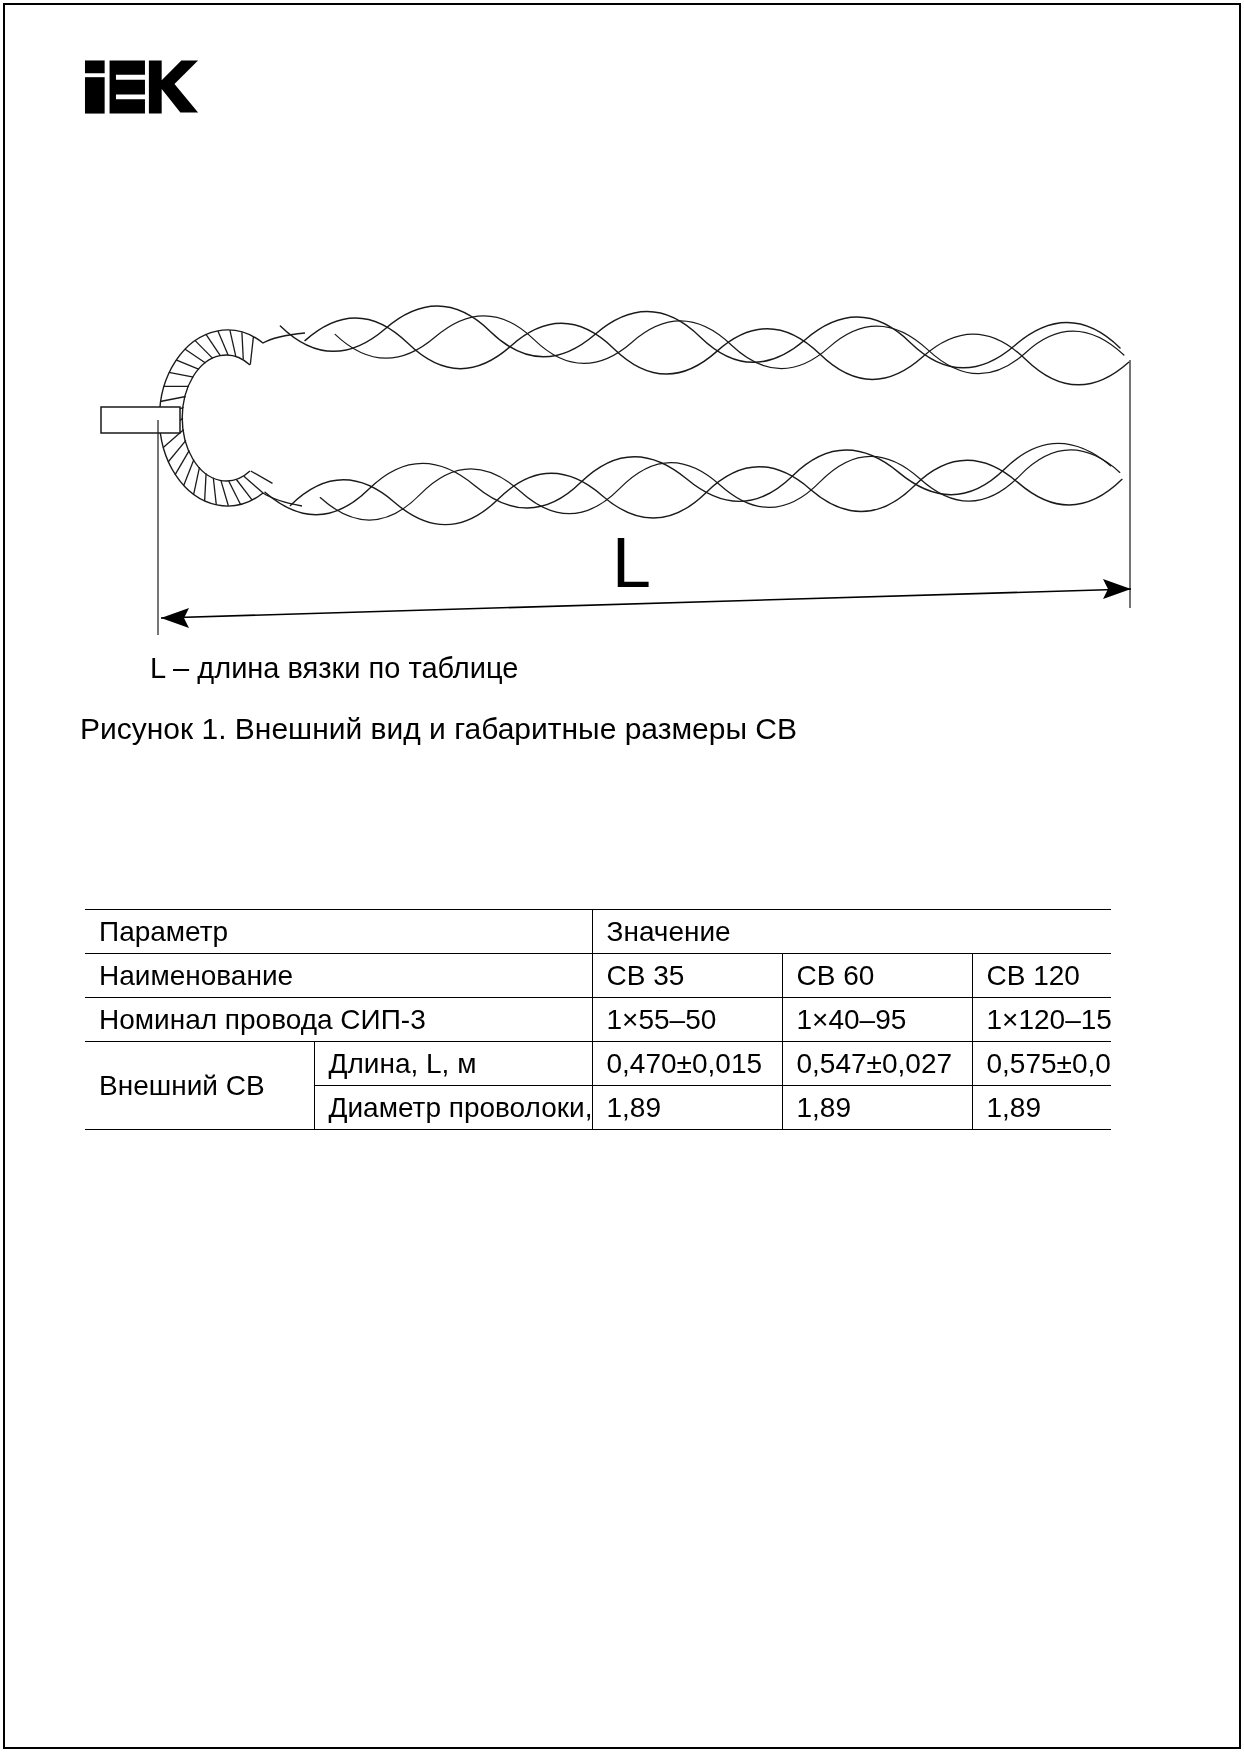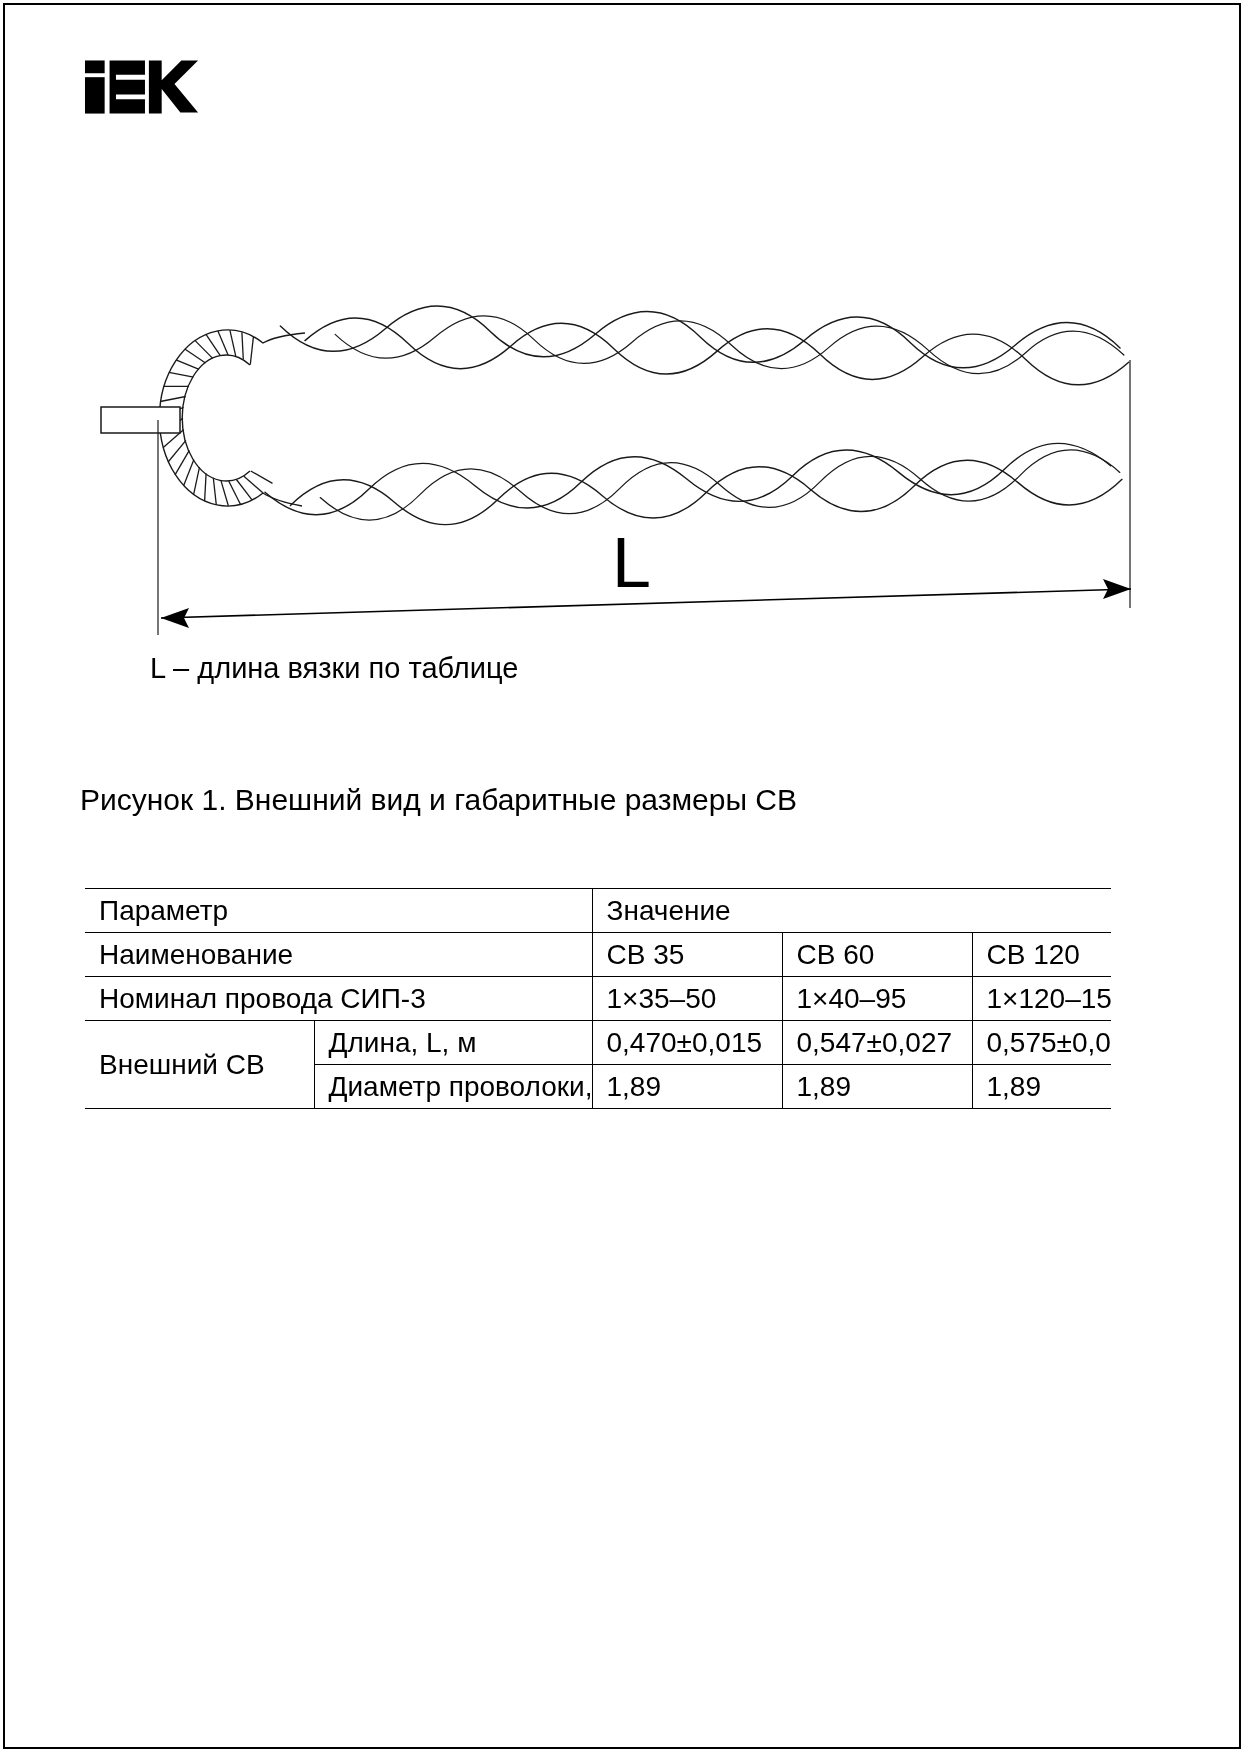--- a/index.html
+++ b/index.html
@@ -25,25 +25,25 @@
   .drawing svg{display:block;width:100%;height:100%;}
   .dim-label{
     position:absolute;left:612px;top:528px;
     font-size:70px;line-height:1;font-weight:400;color:#000;
   }
   .legend{
     position:absolute;left:150px;top:651px;
     font-size:29px;line-height:1.2;color:#000;
   }
   .caption{
-    position:absolute;left:80px;top:782px;
+    position:absolute;left:80px;top:711px;
     font-size:30px;line-height:1.2;color:#000;
   }
   table.spec{
-    position:absolute;left:85px;top:888px;
+    position:absolute;left:85px;top:909px;
     width:1026px;
     border-collapse:collapse;
     table-layout:fixed;
     font-size:28px;
     border-bottom:1.5px solid #000;
   }
   table.spec td{
     border-top:1.5px solid #000;
     height:43px;
     padding:0 6px 0 14px;
@@ -147,21 +147,21 @@
         <td colspan="3" class="bl">Значение</td>
       </tr>
       <tr>
         <td colspan="2">Наименование</td>
         <td class="bl">СВ 35</td>
         <td class="bl">СВ 60</td>
         <td class="bl">СВ 120</td>
       </tr>
       <tr>
         <td colspan="2">Номинал провода СИП-3</td>
-        <td class="bl">1×35–50</td>
+        <td class="bl">1×55–50</td>
         <td class="bl">1×40–95</td>
         <td class="bl">1×120–150</td>
       </tr>
       <tr>
         <td rowspan="2">Внешний СВ</td>
         <td class="bl">Длина, L, м</td>
         <td class="bl">0,470±0,015</td>
         <td class="bl">0,547±0,027</td>
         <td class="bl">0,575±0,030</td>
       </tr>

